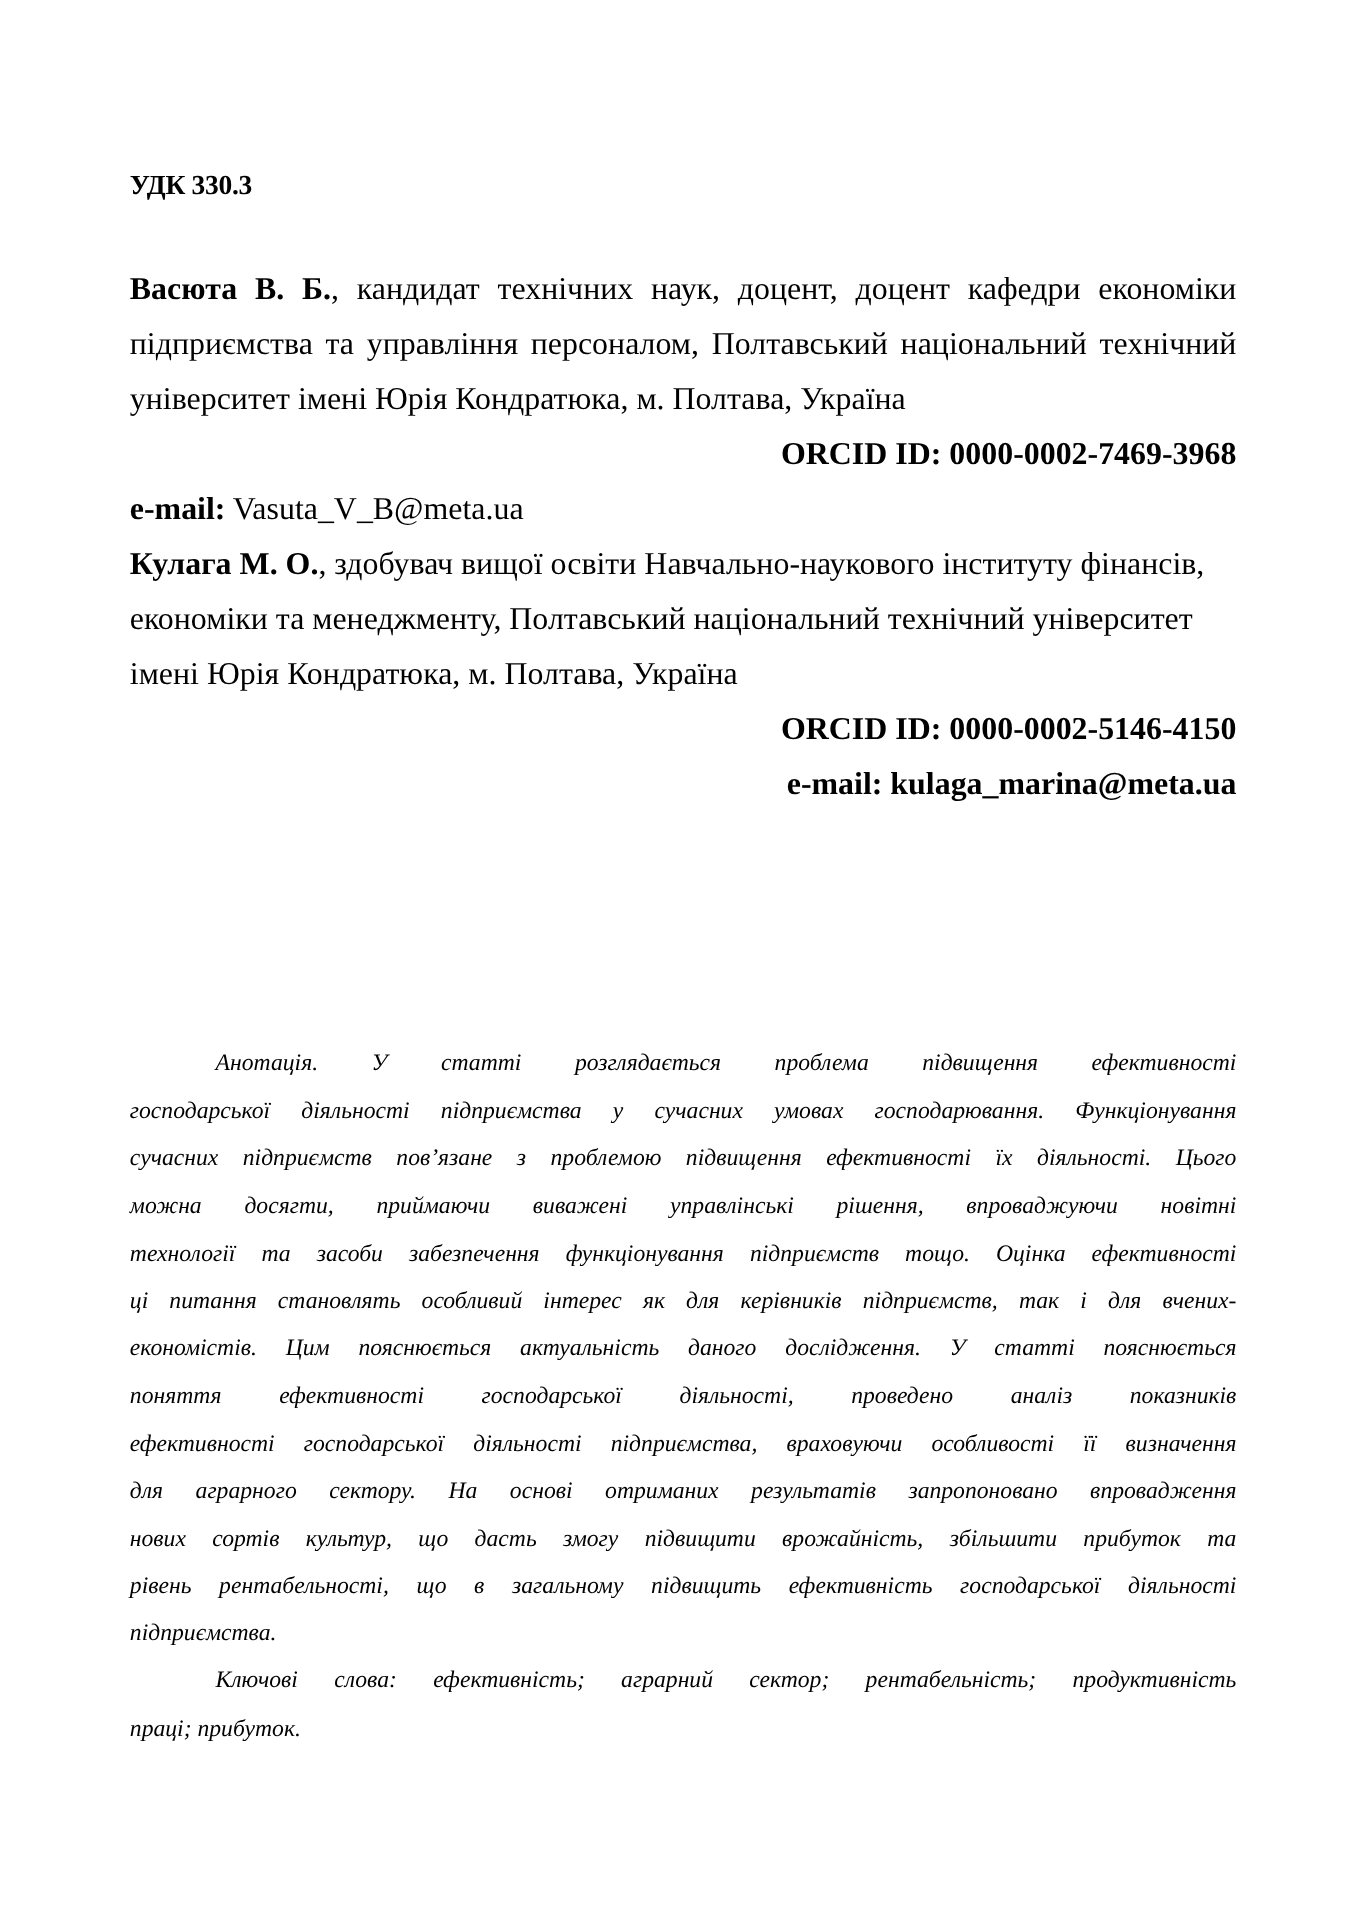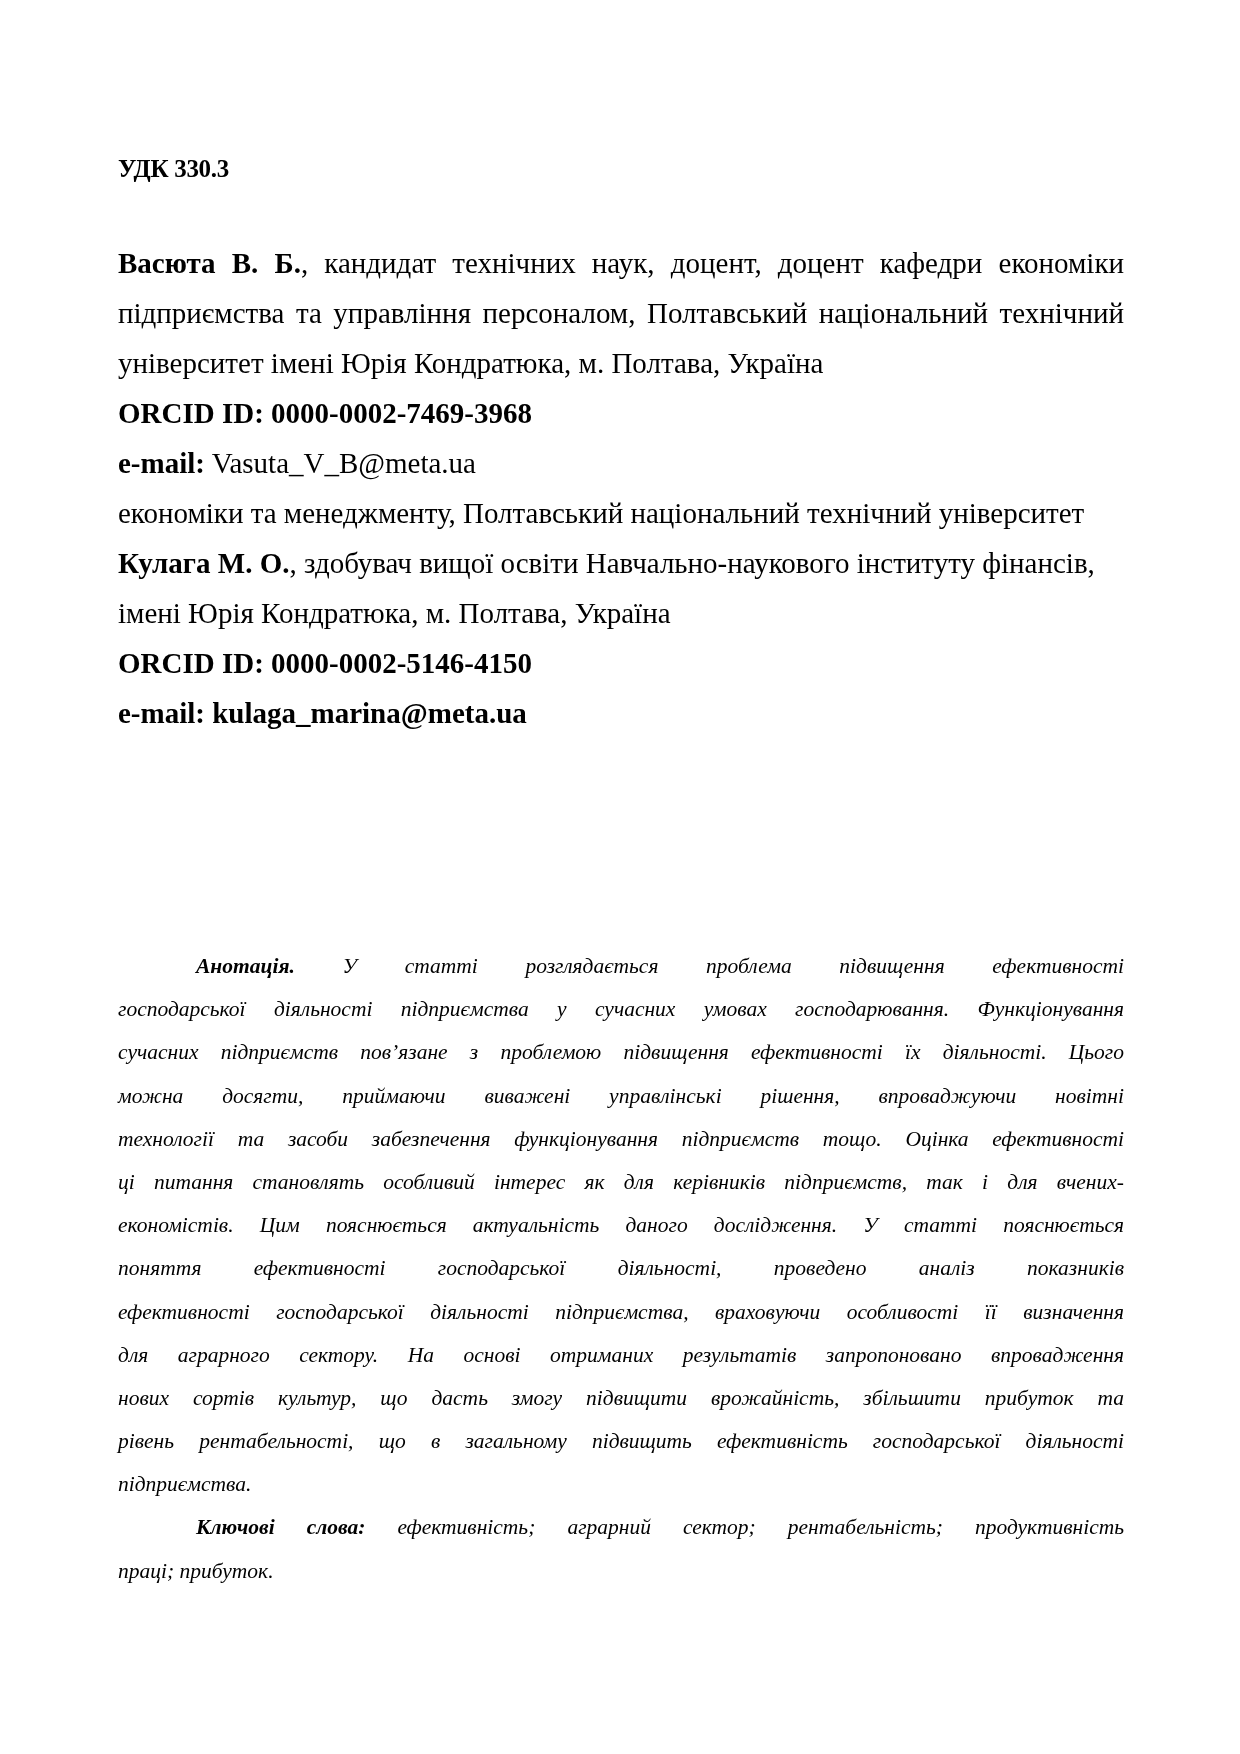--- a/index.html
+++ b/index.html
@@ -39,21 +39,21 @@
     .line {
       display: block;
       white-space: nowrap;
       height: 50px;
     }
     .line.justify {
       text-align: justify;
       text-align-last: justify;
       white-space: normal;
     }
-    .bold { font-weight: bold; }
+    .bold { font-weight: bold; text-align: right; }
     .title {
       position: absolute;
       left: 118px;
       top: 758px;
       width: 1006px;
       text-align: center;
       font-size: 25px;
       font-weight: bold;
       line-height: 50px;
     }
@@ -70,39 +70,39 @@
       display: block;
       height: 43.2px;
       white-space: nowrap;
     }
     .aline.justify {
       white-space: normal;
       text-align: justify;
       text-align-last: justify;
     }
     .indent { padding-left: 78px; }
-    .bi { font-weight: bold; font-style: italic; }
+    .bi { font-weight: normal; font-style: italic; }
   </style>
 </head>
 <body>
 
 <div class="page">
 
   <div class="udc">УДК 330.3</div>
 
   <div class="authors">
 
     <span class="line justify"><span class="bold">Васюта В. Б.</span><span>, кандидат технічних наук, доцент, доцент кафедри економіки</span></span>
     <span class="line justify"><span>підприємства та управління персоналом, Полтавський національний технічний</span></span>
     <span class="line"><span>університет імені Юрія Кондратюка, м. Полтава, Україна</span></span>
     <span class="line bold">ORCID ID: 0000-0002-7469-3968</span>
     <span class="line"><span class="bold">e-mail:</span><span> Vasuta_V_B@meta.ua</span></span>
 
+    <span class="line"><span class="bold">Кулага М. О.</span><span>, здобувач вищої освіти Навчально-наукового інституту фінансів,</span></span>
     <span class="line"><span>економіки та менеджменту, Полтавський національний технічний університет</span></span>
-    <span class="line"><span class="bold">Кулага М. О.</span><span>, здобувач вищої освіти Навчально-наукового інституту фінансів,</span></span>
     <span class="line"><span>імені Юрія Кондратюка, м. Полтава, Україна</span></span>
     <span class="line bold">ORCID ID: 0000-0002-5146-4150</span>
     <span class="line bold"><span>e-mail:</span><span> kulaga_marina@meta.ua</span></span>
   </div>
 
 
   <div class="abstract">
     <span class="aline justify indent"><span class="bi">Анотація.</span><span> У статті розглядається проблема підвищення ефективності</span></span>
     <span class="aline justify">господарської діяльності підприємства у сучасних умовах господарювання. Функціонування</span>
     <span class="aline justify">сучасних підприємств пов’язане з проблемою підвищення ефективності їх діяльності. Цього</span>

